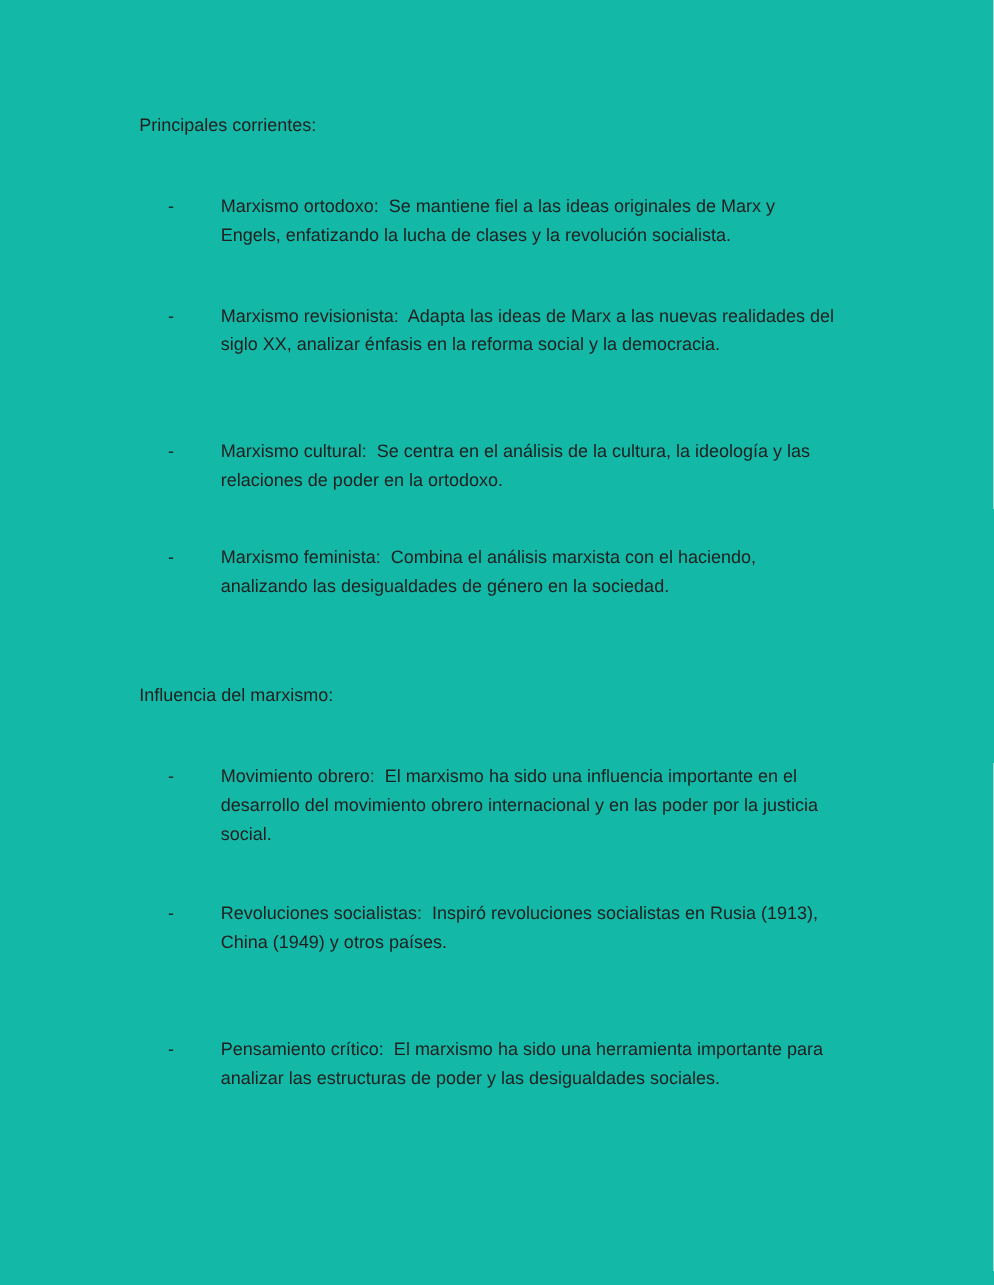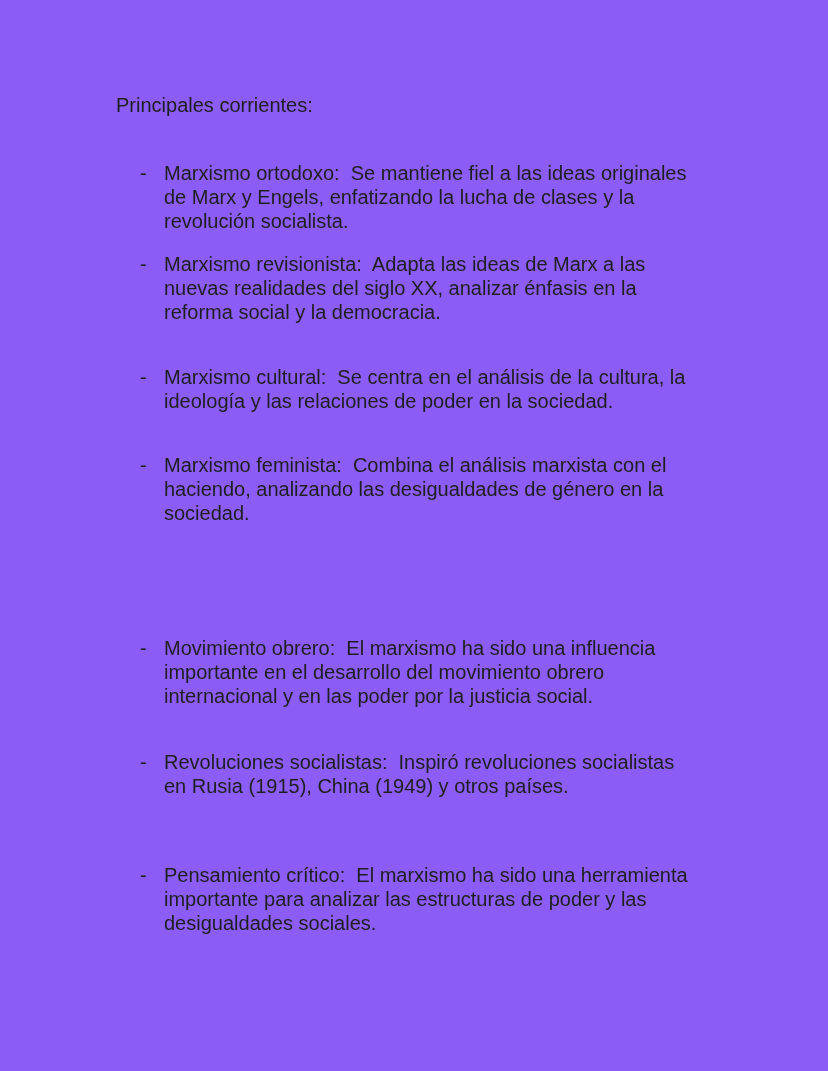--- a/index.html
+++ b/index.html
@@ -4,23 +4,23 @@
 <style>
   html, body {
     margin: 0;
     padding: 0;
     background: #ffffff;
   }
   .page {
     position: relative;
     width: 828px;
     height: 1071px;
-    background: #8b5cf6;
+    background: #14b8a6;
     font-family: "Liberation Sans", sans-serif;
-    font-size: 20px;
+    font-size: 15px;
     line-height: 24px;
     color: #1f1f1f;
     overflow: hidden;
   }
   .heading {
     position: absolute;
     left: 116px;
     width: 600px;
     white-space: pre-wrap;
   }
@@ -31,20 +31,21 @@
     display: flex;
     align-items: flex-start;
   }
   .dash {
     flex: 0 0 24px;
     width: 24px;
   }
   .txt {
     flex: 1 1 auto;
     white-space: pre-wrap;
+    margin-left: 20px;
   }
 </style>
 </head>
 <body>
 
 <div class="page">
 
   <div class="heading" style="top:93px">Principales corrientes:</div>
 
   <div class="li" style="top:161px">
@@ -52,37 +53,38 @@
     <span class="txt">Marxismo ortodoxo:  Se mantiene fiel a las ideas originales de Marx y Engels, enfatizando la lucha de clases y la revolución socialista.</span>
   </div>
 
   <div class="li" style="top:252px">
     <span class="dash">-</span>
     <span class="txt">Marxismo revisionista:  Adapta las ideas de Marx a las nuevas realidades del siglo XX, analizar énfasis en la reforma social y la democracia.</span>
   </div>
 
   <div class="li" style="top:365px">
     <span class="dash">-</span>
-    <span class="txt">Marxismo cultural:  Se centra en el análisis de la cultura, la ideología y las relaciones de poder en la sociedad.</span>
+    <span class="txt">Marxismo cultural:  Se centra en el análisis de la cultura, la ideología y las relaciones de poder en la ortodoxo.</span>
   </div>
 
   <div class="li" style="top:453px">
     <span class="dash">-</span>
     <span class="txt">Marxismo feminista:  Combina el análisis marxista con el haciendo, analizando las desigualdades de género en la sociedad.</span>
   </div>
 
+  <div class="heading" style="top:568px">Influencia del marxismo:</div>
 
   <div class="li" style="top:636px">
     <span class="dash">-</span>
     <span class="txt">Movimiento obrero:  El marxismo ha sido una influencia importante en el desarrollo del movimiento obrero internacional y en las poder por la justicia social.</span>
   </div>
 
   <div class="li" style="top:750px">
     <span class="dash">-</span>
-    <span class="txt">Revoluciones socialistas:  Inspiró revoluciones socialistas en Rusia (1915), China (1949) y otros países.</span>
+    <span class="txt">Revoluciones socialistas:  Inspiró revoluciones socialistas en Rusia (1913), China (1949) y otros países.</span>
   </div>
 
   <div class="li" style="top:863px">
     <span class="dash">-</span>
     <span class="txt">Pensamiento crítico:  El marxismo ha sido una herramienta importante para analizar las estructuras de poder y las desigualdades sociales.</span>
   </div>
 
 </div>
 
 </body></html>

